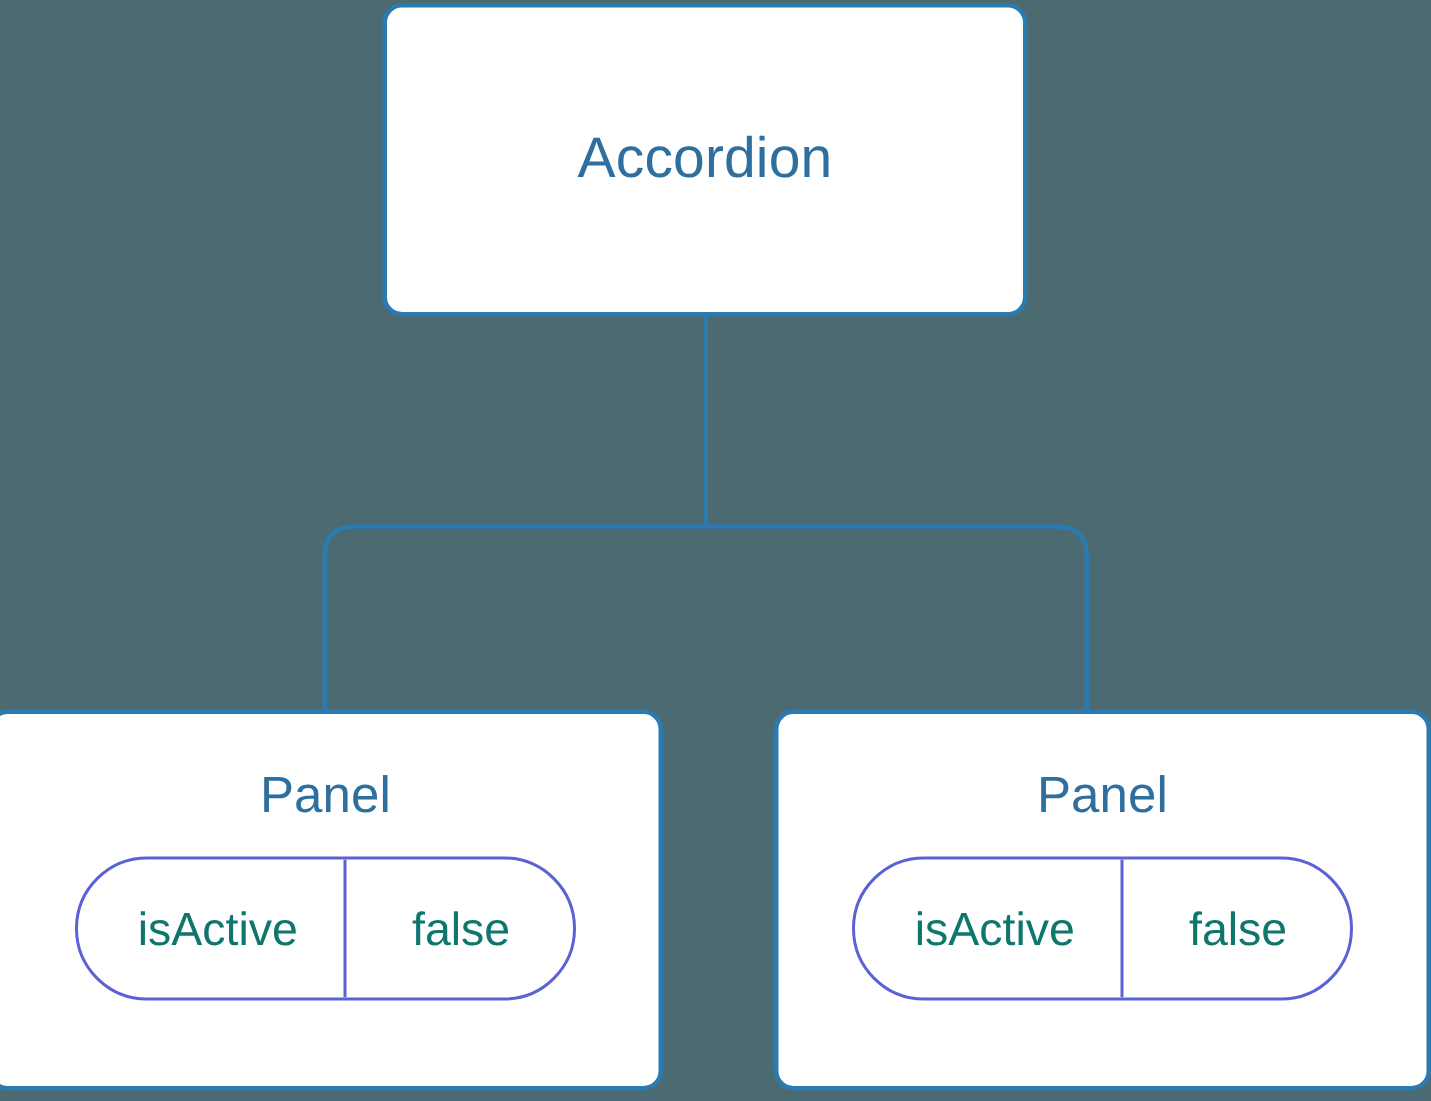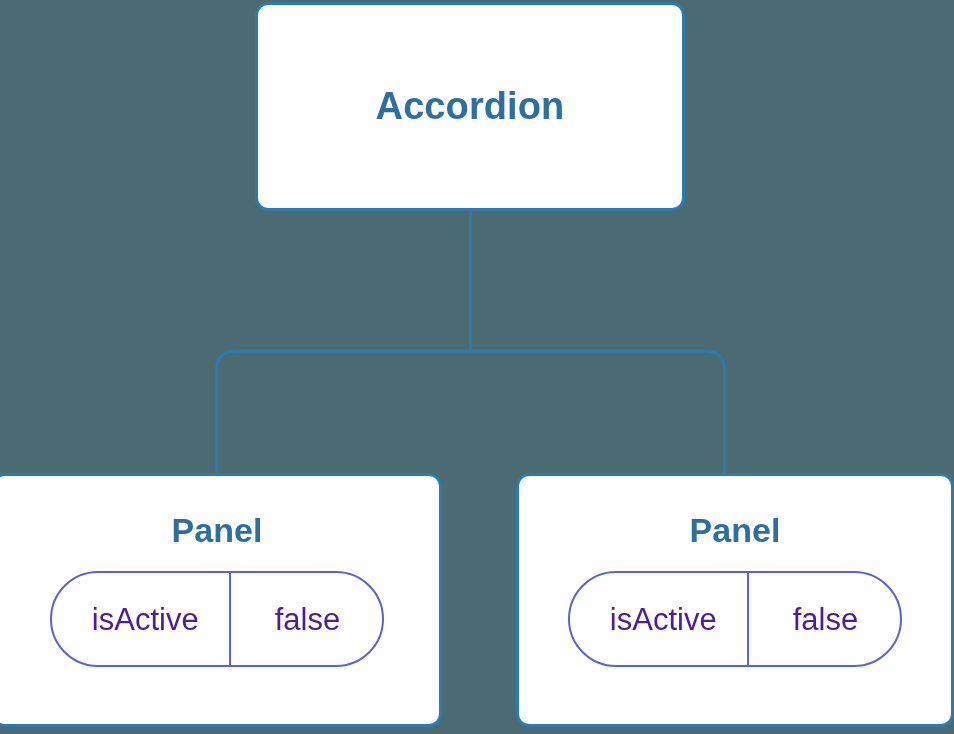--- a/index.html
+++ b/index.html
@@ -57,21 +57,21 @@
     left: 516px;
     top: 473px;
     width: 438px;
     height: 254px;
     padding-top: 36px;
   }
 
   .node-title {
     color: #2e6f9e;
     font-size: 34px;
-    font-weight: 700;
+    font-weight: 400;
     line-height: 1.1;
     letter-spacing: 0.1px;
     white-space: nowrap;
   }
   .node-root .node-title {
     font-size: 38px;
   }
 
   
   .prop-pill {
@@ -82,21 +82,21 @@
     border-radius: 999px;
     background: #ffffff;
     height: 92px;
     overflow: hidden;
   }
   .prop-key,
   .prop-val {
     display: flex;
     align-items: center;
     justify-content: center;
-    color: #4c1d95;
+    color: #0f766e;
     font-size: 31px;
     line-height: 1;
     white-space: nowrap;
   }
   .prop-key {
     padding: 0 30px 0 40px;
     border-right: 2px solid #5a62d6;
   }
   .prop-val {
     padding: 0 42px 0 44px;

